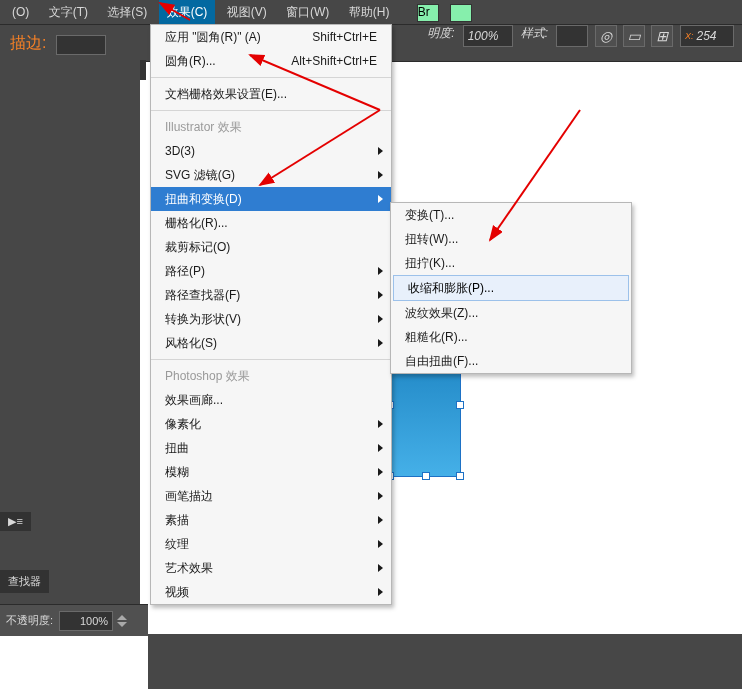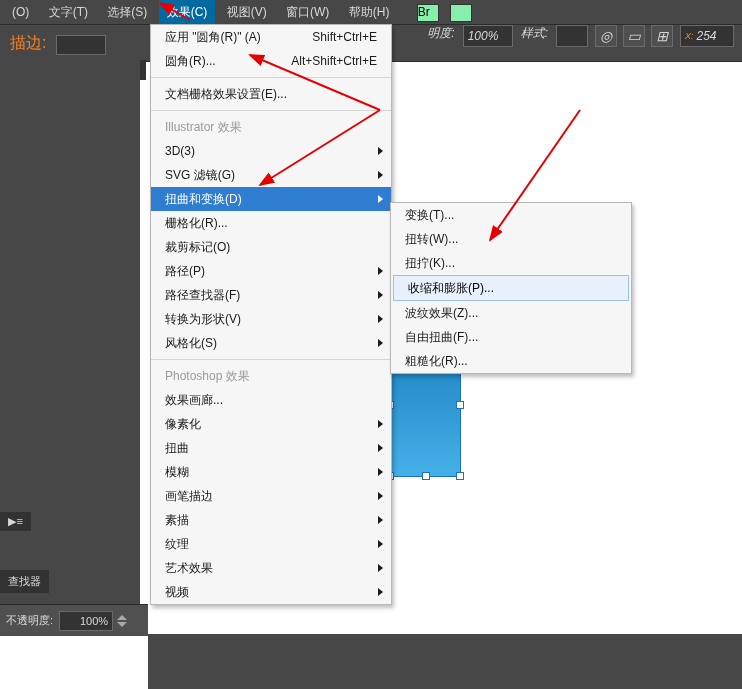--- a/index.html
+++ b/index.html
@@ -143,22 +143,22 @@
     <div class="ditem"><span>艺术效果</span><span class="arrow"></span></div>
     <div class="ditem"><span>视频</span><span class="arrow"></span></div>
   </div>
 
   <div class="dropdown" style="left:390px;top:178px;width:172px;margin-top:24px;">
     <div class="ditem">变换(T)...</div>
     <div class="ditem">扭转(W)...</div>
     <div class="ditem">扭拧(K)...</div>
     <div class="ditem hl" style="background:#e8f0fb;color:#000;border:1px solid #9cc1ea;margin:0 2px;">收缩和膨胀(P)...</div>
     <div class="ditem">波纹效果(Z)...</div>
+    <div class="ditem">粗糙化(R)...</div>
     <div class="ditem">自由扭曲(F)...</div>
-    <div class="ditem">粗糙化(R)...</div>
   </div>
 
   <svg class="arrowsvg" style="left:150px;top:0;width:450px;height:350px;">
     <defs>
         <marker id="ah" markerWidth="10" markerHeight="10" refX="7" refY="3" orient="auto">
           <path d="M0,0 L8,3 L0,6 Z" fill="#e40000"></path>
         </marker>
       </defs>
     <line x1="40" y1="20" x2="10" y2="3" stroke="#e40000" stroke-width="2" marker-end="url(#ah)"></line>
     <line x1="230" y1="110" x2="100" y2="55" stroke="#e40000" stroke-width="2" marker-end="url(#ah)"></line>

